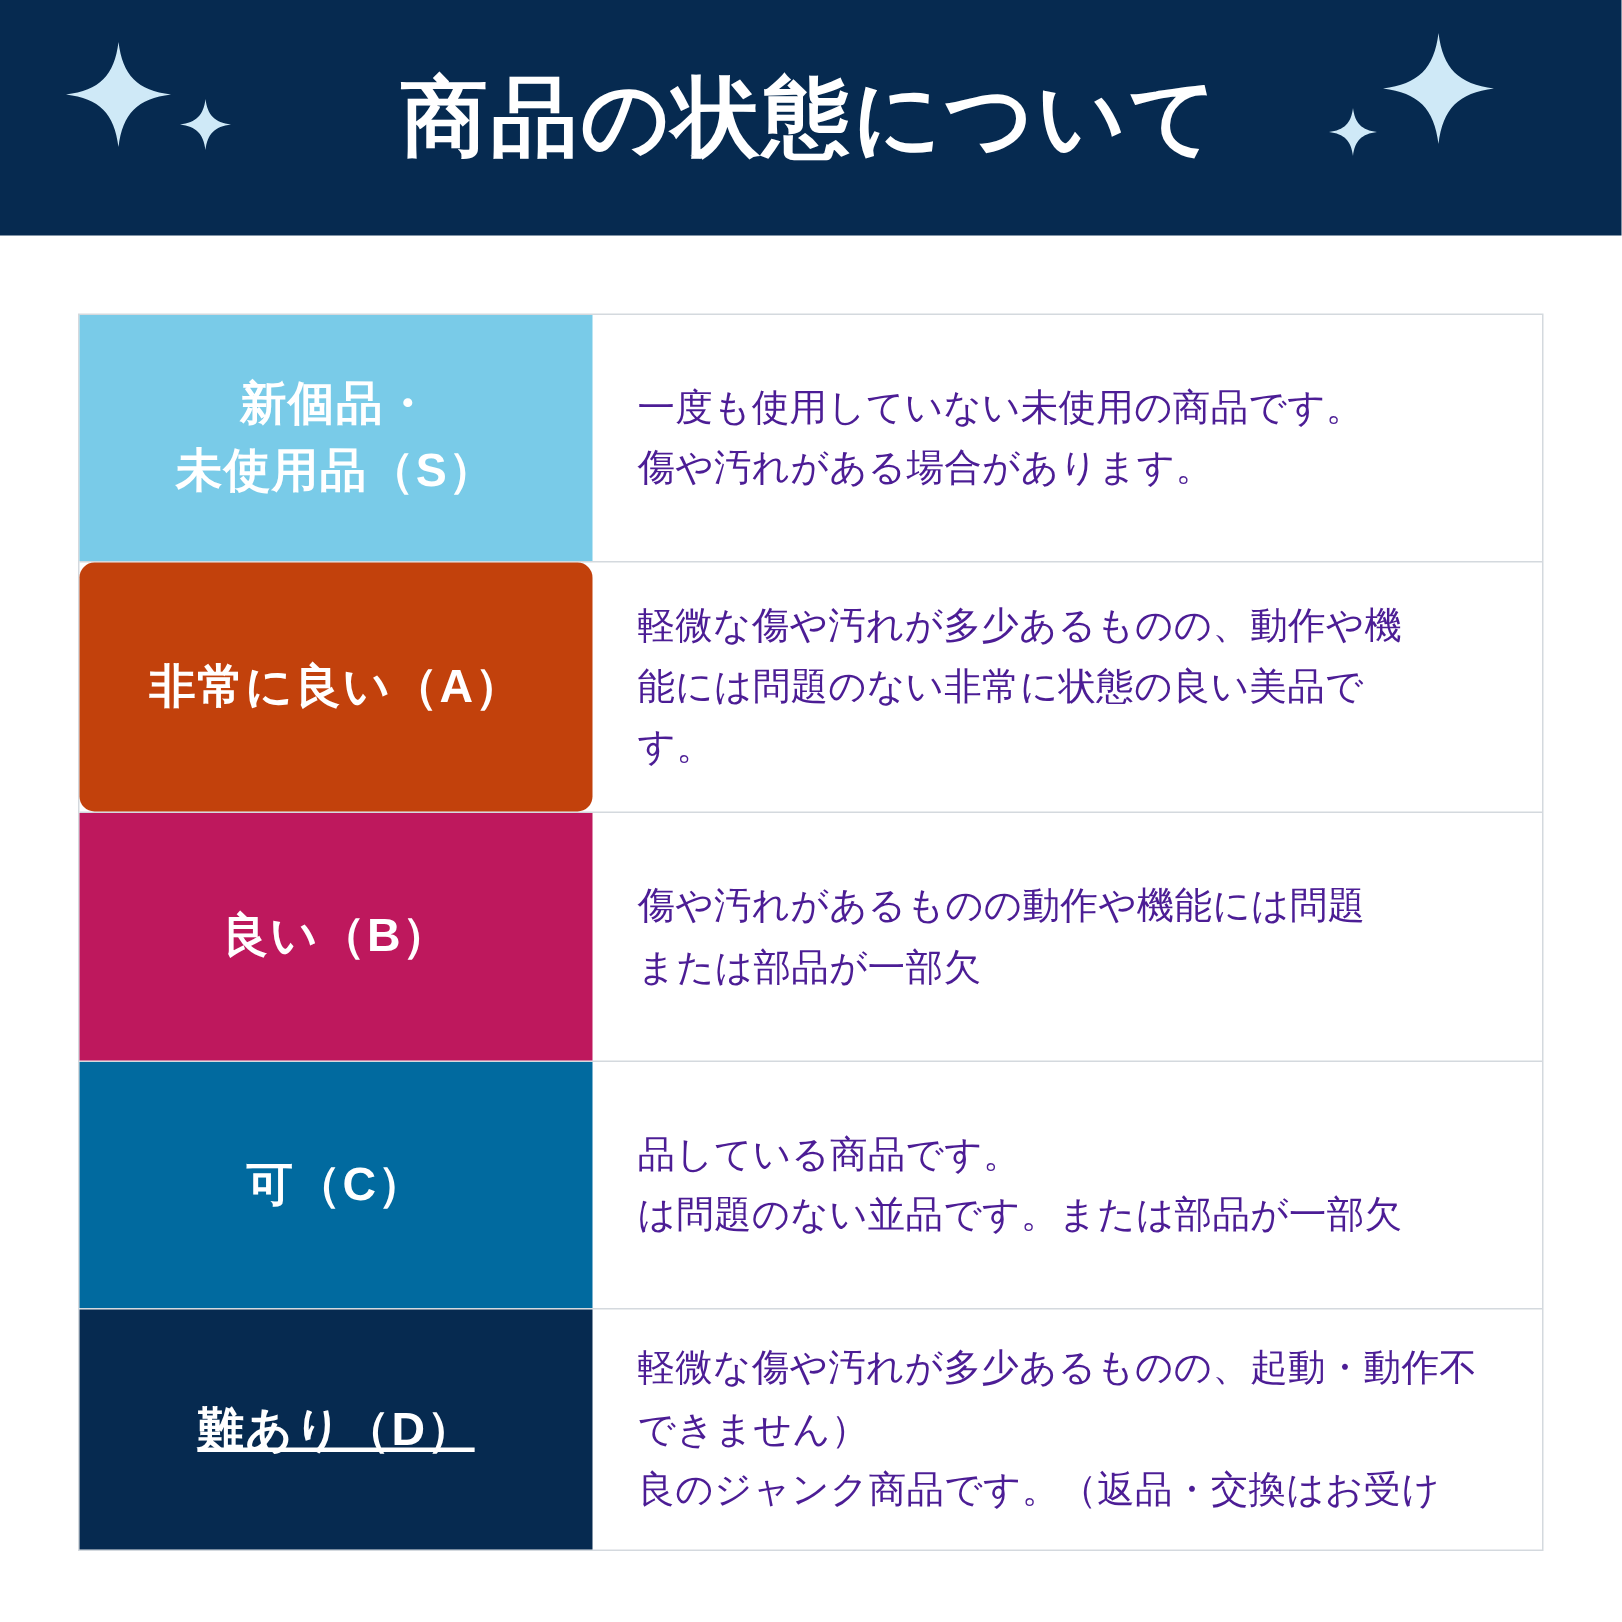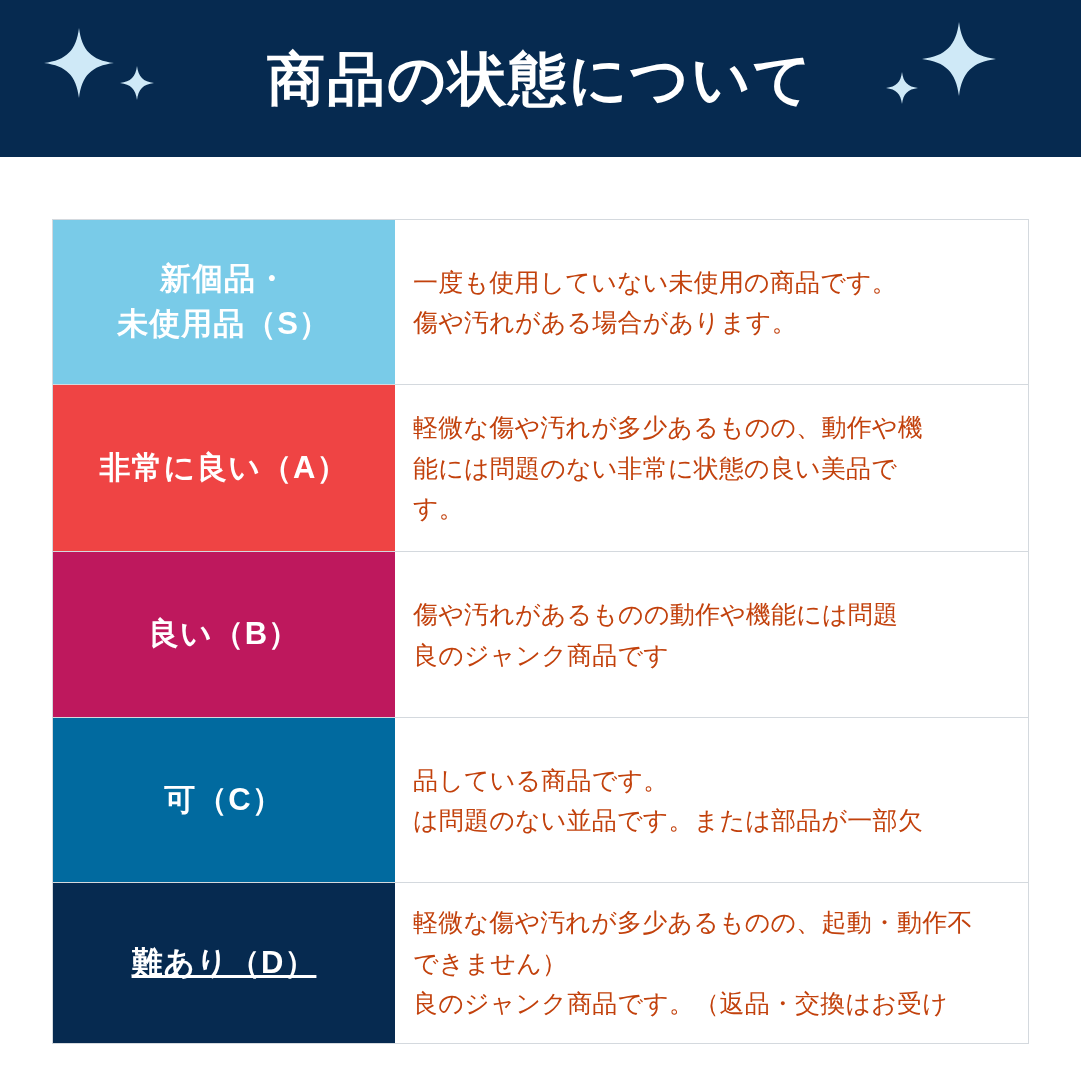--- a/index.html
+++ b/index.html
@@ -52,21 +52,21 @@
 
   .sp-a { left: 44px;  top: 28px; }
   .sp-b { left: 120px; top: 66px; }
   .sp-c { left: 922px; top: 22px; }
   .sp-d { left: 886px; top: 72px; }
 
   
   .table-wrap {
     position: absolute;
     left: 52px;
-    top: 219px;
+    top: 209px;
     width: 977px;
     height: 825px;
     border: 1px solid #d4d9de;
     box-sizing: border-box;
     background: #ffffff;
   }
   .row {
     display: flex;
     width: 100%;
     box-sizing: border-box;
@@ -95,29 +95,29 @@
     box-sizing: border-box;
     padding: 0 10px;
   }
   .grade span { display: block; }
 
   .desc {
     flex: 1 1 auto;
     display: flex;
     align-items: center;
     box-sizing: border-box;
-    padding: 0 28px 0 18px;
-    color: #c2410c;
+    padding: 0 28px 0 30px;
+    color: #4c1d95;
     font-size: 25px;
     line-height: 1.62;
     letter-spacing: 0.2px;
   }
 
   .g-s { background: #79cbe8; }
-  .g-a { background: #ef4444; }
+  .g-a { background: #c2410c; border-radius: 10px; }
   .g-b { background: #be185d; }
   .g-c { background: #016a9f; }
   .g-d { background: #062a50; text-decoration: underline; }
 </style>
 </head>
 <body>
 
 <div class="page">
 
   <div class="header">
@@ -180,21 +180,21 @@
 
     <div class="row row-3">
       <div class="grade g-b">
         <div>
           <span>良い（B）</span>
         </div>
       </div>
       <div class="desc">
         <div>
           <div>傷や汚れがあるものの動作や機能には問題</div>
-          <div>良のジャンク商品です</div>
+          <div>または部品が一部欠</div>
         </div>
       </div>
     </div>
 
     <div class="row row-4">
       <div class="grade g-c">
         <div>
           <span>可（C）</span>
         </div>
       </div>

